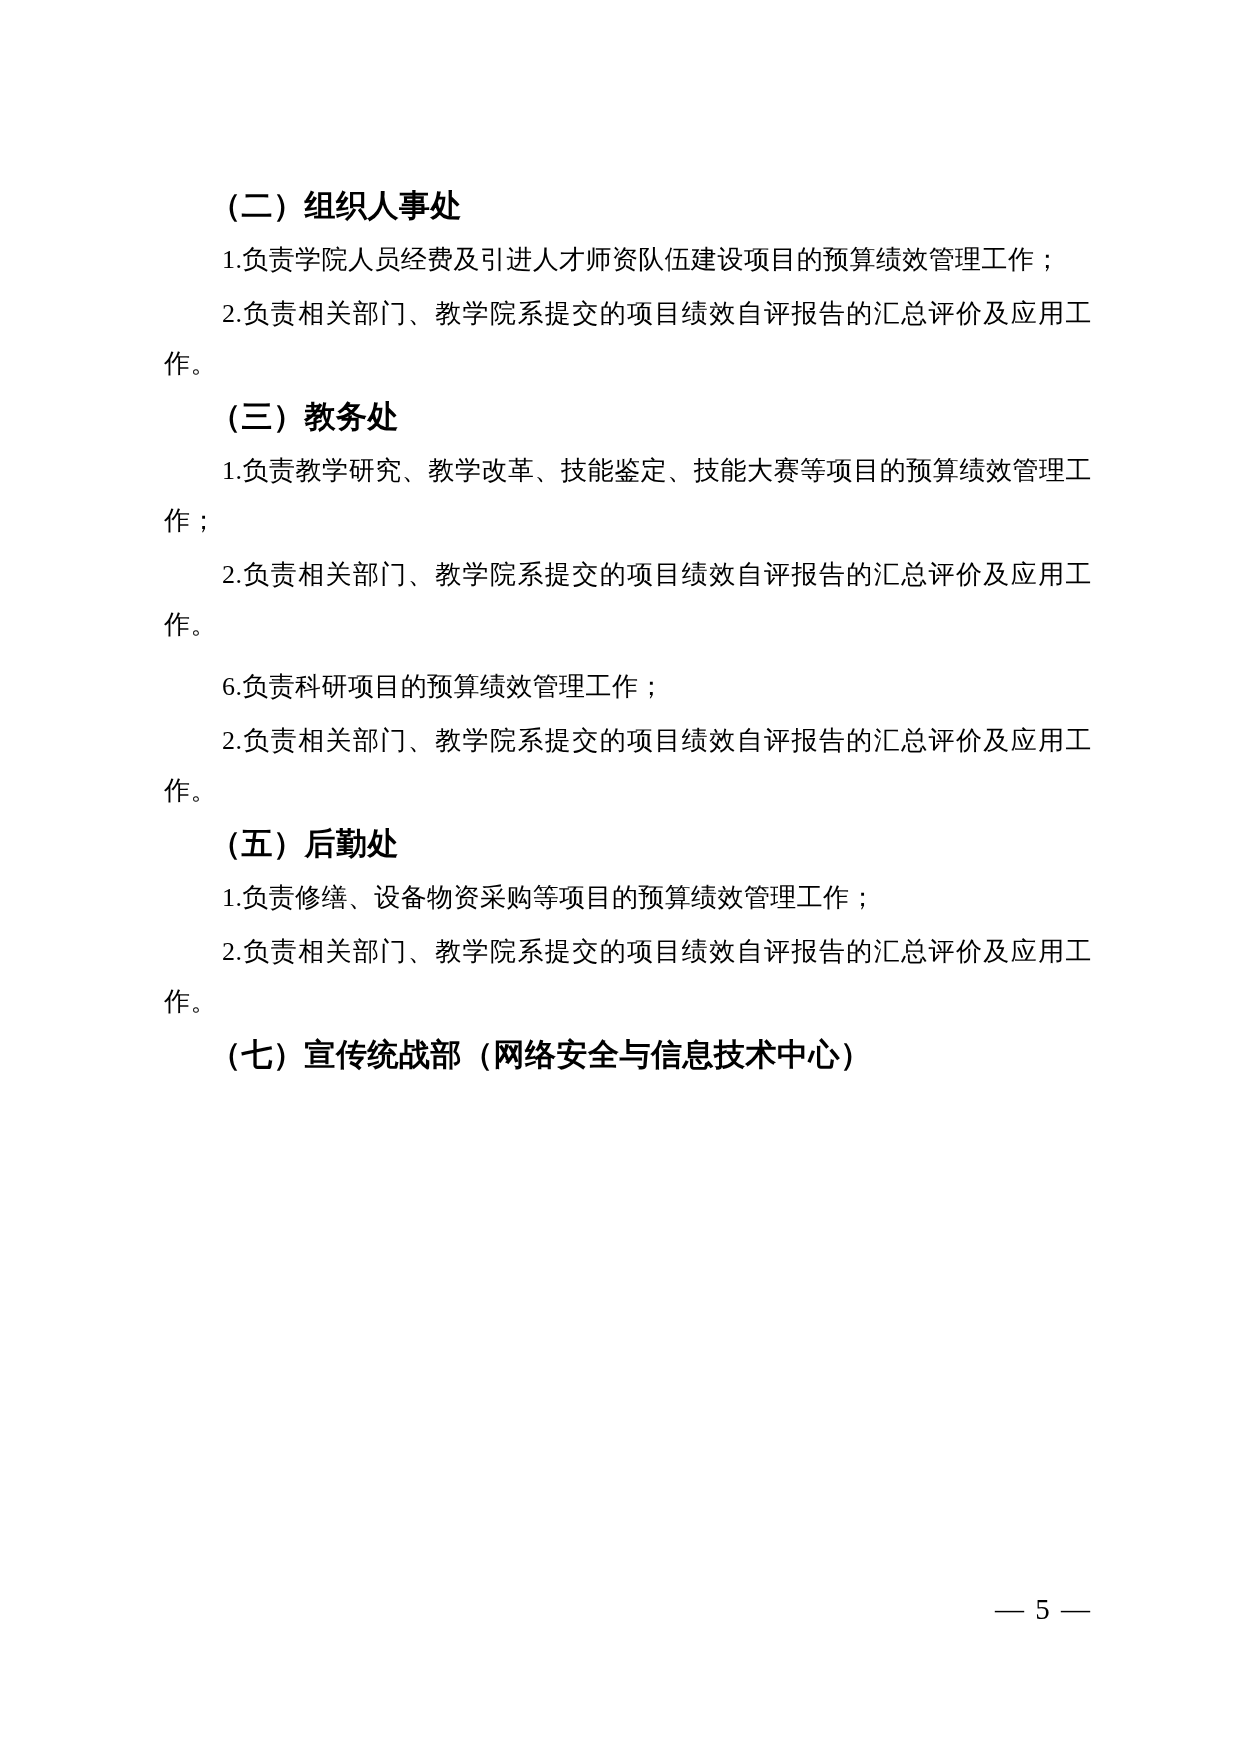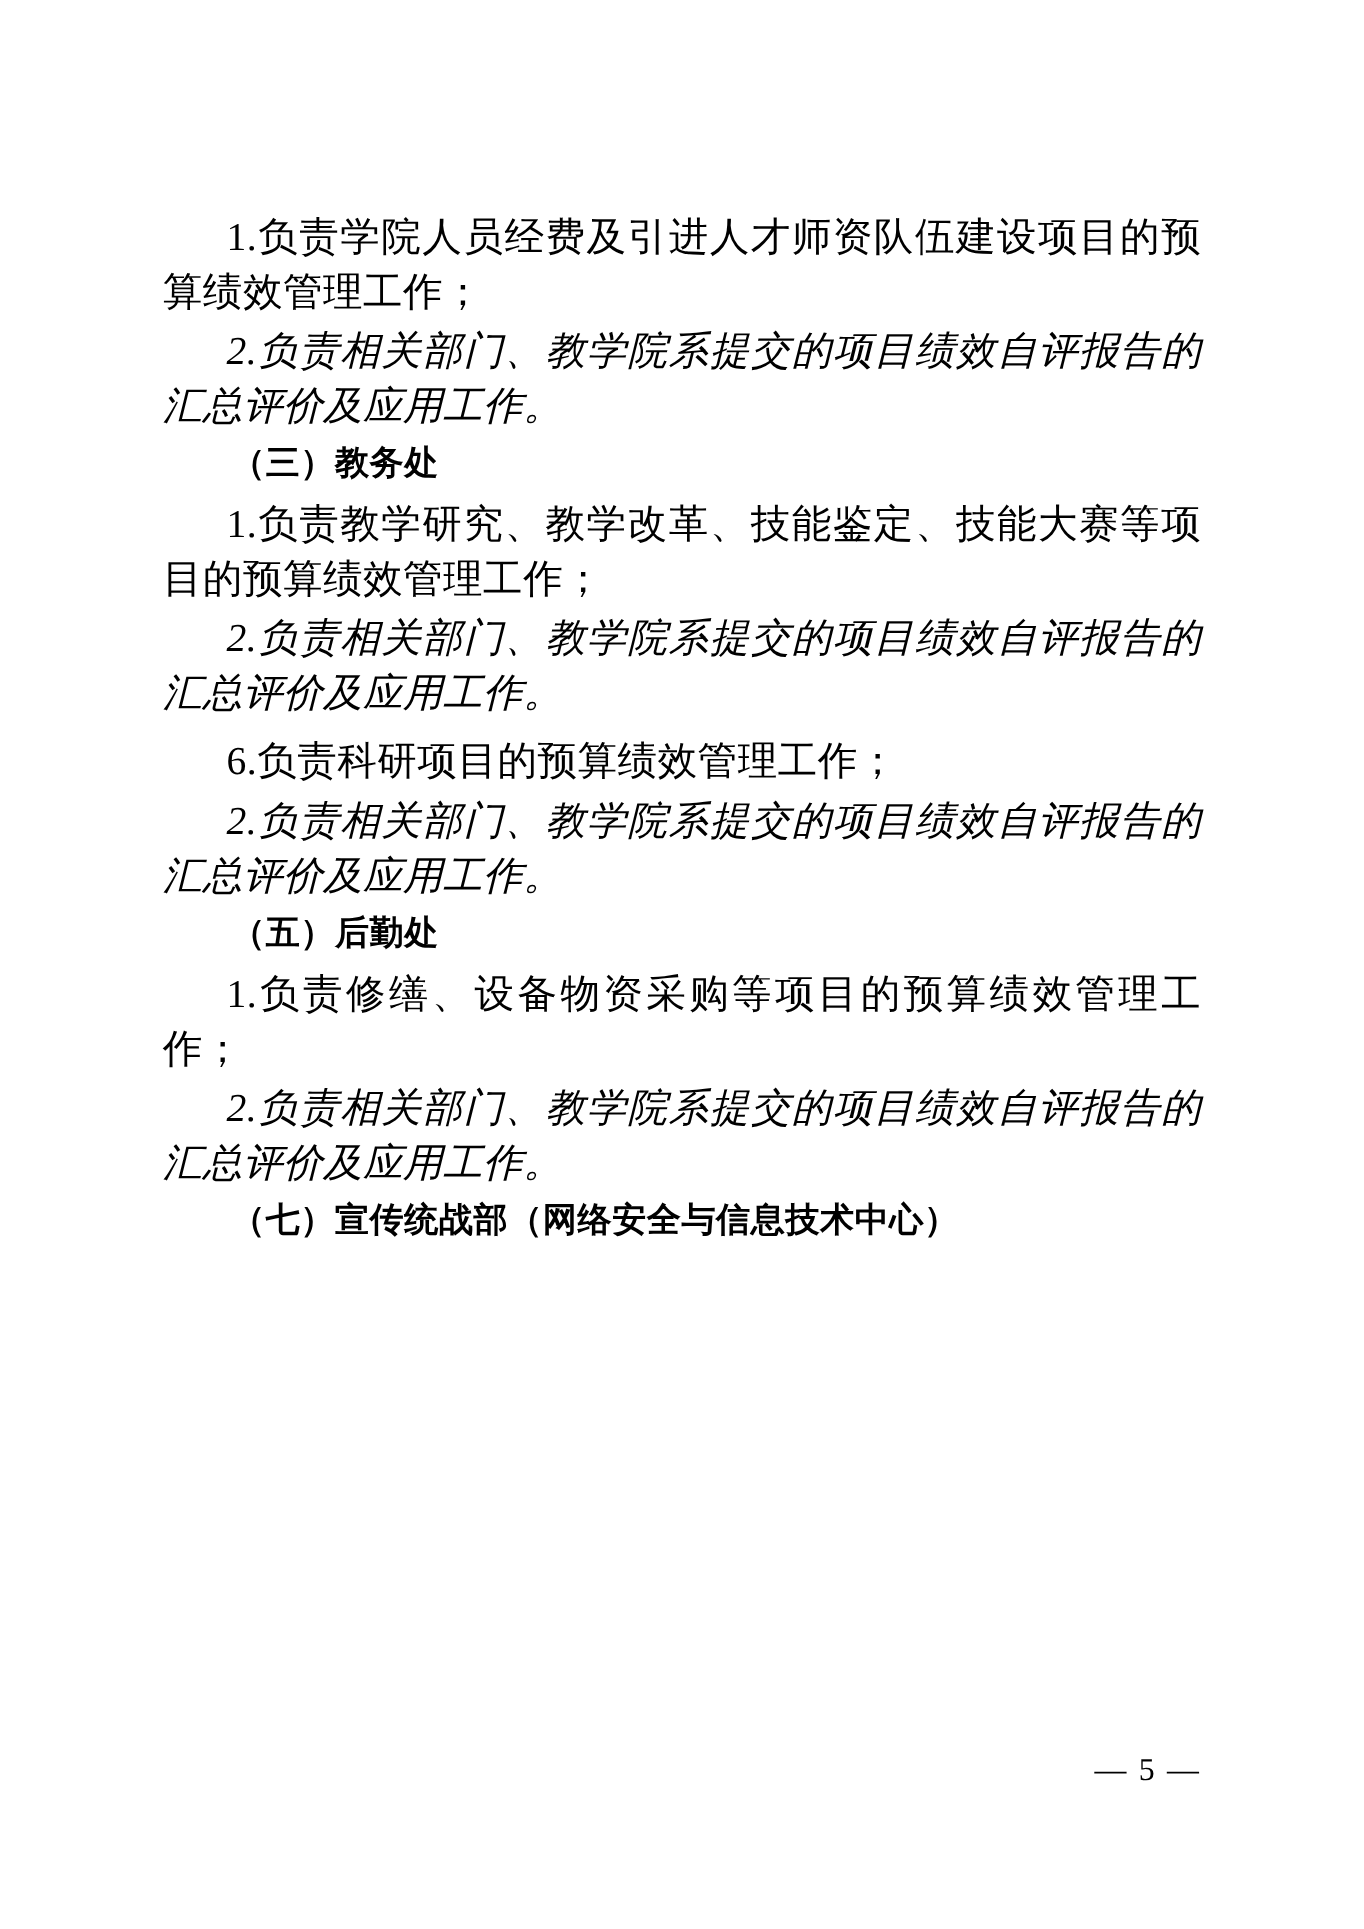--- a/index.html
+++ b/index.html
@@ -31,51 +31,51 @@
     font-family: "DejaVu Serif", "Liberation Serif", serif;
     font-weight: bold;
     font-size: 31px;
     line-height: 1.0;
     letter-spacing: 0.5px;
     margin: 0 0 14px 0;
     text-indent: 62px;
     white-space: nowrap;
   }
   .para {
-    font-size: 36px;
+    font-size: 26px;
     line-height: 50px;
     letter-spacing: 0.4px;
-    margin: 0 0 4px 0;
+    margin: 0 0 4px 16px;
     text-indent: 58px;
     text-align: justify;
     text-justify: inter-ideograph;
   }
   .para.last-of-block {
     margin-bottom: 12px;
-    font-style: italic;
   }
   .block {
     margin-bottom: 10px;
   }
   .page-number {
     position: absolute;
     right: 148px;
     bottom: 128px;
     font-size: 29px;
     letter-spacing: 2px;
     font-family: "Liberation Serif", serif;
   }
 </style>
 </head>
 <body>
 
 <div class="page">
   <div class="doc-body">
 
     <div class="block">
+      <div class="heading">（二）组织人事处</div>
       <div class="para">1.负责学院人员经费及引进人才师资队伍建设项目的预算绩效管理工作；</div>
       <div class="para last-of-block">2.负责相关部门、教学院系提交的项目绩效自评报告的汇总评价及应用工作。</div>
     </div>
 
     <div class="block">
       <div class="heading">（三）教务处</div>
       <div class="para">1.负责教学研究、教学改革、技能鉴定、技能大赛等项目的预算绩效管理工作；</div>
       <div class="para last-of-block">2.负责相关部门、教学院系提交的项目绩效自评报告的汇总评价及应用工作。</div>
     </div>
 

